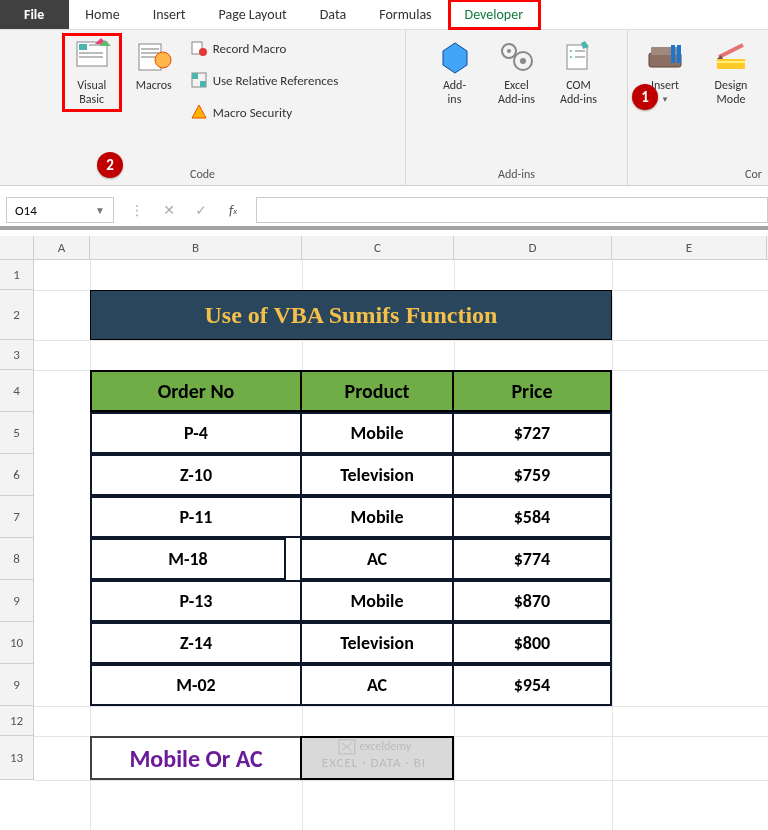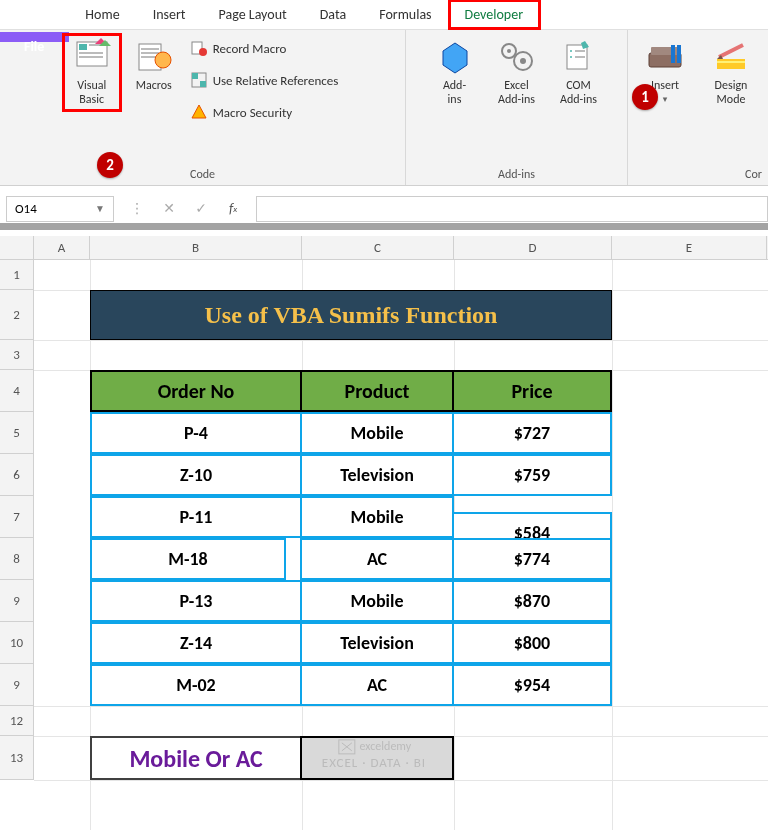--- a/index.html
+++ b/index.html
@@ -1,61 +1,61 @@
 <!DOCTYPE html>
 <html><head>
 <meta charset="utf-8">
 <style>
   * { box-sizing: border-box; margin: 0; padding: 0; font-family: "Segoe UI", Calibri, Arial, sans-serif; }
   body { background: #fff; width: 768px; height: 830px; overflow: hidden; position: relative; }
 
   
   .menu-tabs { display: flex; height: 30px; background: #fff; border-bottom: 1px solid #e0e0e0; align-items: stretch; }
   .menu-tab { padding: 6px 16px 4px; font-size: 14px; color: #333; cursor: pointer; border-right: 1px solid transparent; }
-  .menu-tab.file { background: #8b5cf6; color: #fff; font-weight: 700; padding: 6px 24px 4px; margin-top: 32px; }
+  .menu-tab.file { background: #404040; color: #fff; font-weight: 700; padding: 6px 24px 4px; }
   .menu-tab.active { color: #107c41; }
   .menu-tab.highlighted { outline: 3px solid #f00; outline-offset: -2px; }
 
   
   .ribbon { display: flex; height: 156px; background: #f3f3f3; border-bottom: 1px solid #d0d0d0; }
   .ribbon-group { display: flex; flex-direction: column; align-items: center; border-right: 1px solid #d8d8d8; padding: 4px 6px 0; }
   .ribbon-group-content { display: flex; flex: 1; align-items: flex-start; gap: 4px; }
   .ribbon-group-label { font-size: 12px; color: #555; margin-top: auto; padding-bottom: 4px; text-align: center; width: 100%; }
   .big-btn { display: flex; flex-direction: column; align-items: center; width: 58px; padding: 4px 2px; gap: 2px; font-size: 12px; color: #333; text-align: center; cursor: pointer; line-height: 1.2; }
   .big-btn .icon-box { width: 38px; height: 38px; display: flex; align-items: center; justify-content: center; }
   .sm-items { display: flex; flex-direction: column; gap: 12px; padding-top: 4px; }
   .sm-item { display: flex; align-items: center; gap: 6px; font-size: 13px; color: #333; cursor: pointer; white-space: nowrap; padding: 2px 4px; }
   .sm-item .sm-icon { width: 16px; height: 16px; display:flex; align-items:center; justify-content:center; }
   .highlight-box { outline: 3px solid #f00; outline-offset: -2px; }
 
   .callout { position: absolute; width: 26px; height: 26px; border-radius: 50%; background: #c00000; color: #fff; font-weight: bold; font-size: 15px; display: flex; align-items: center; justify-content: center; box-shadow: 0 1px 2px rgba(0,0,0,0.3); z-index: 10; }
 
   
-  .formula-row { display: flex; align-items: center; height: 36px; border-bottom: 7px solid #a3a3a3; margin-top: 8px; }
+  .formula-row { display: flex; align-items: center; height: 36px; border-bottom: 4px solid #a3a3a3; margin-top: 8px; }
   .name-box { width: 108px; height: 26px; border: 1px solid #ccc; margin-left: 6px; display: flex; align-items: center; padding: 0 8px; font-size: 13px; background: #fff; justify-content: space-between; }
   .name-box .dd { color: #777; font-size: 10px; }
   .fb-btns { display: flex; align-items: center; gap: 10px; margin: 0 12px; }
   .fb-btn { width: 22px; height: 22px; display:flex; align-items:center; justify-content:center; color:#aaa; font-size:14px; }
   .fb-input { flex:1; height:26px; border:1px solid #ccc; background:#fff; }
 
   
   .grid-area { position: absolute; top: 236px; left: 0; right: 0; bottom: 0; overflow: hidden; }
   .corner { position:absolute; left:0; top:0; width:34px; height:24px; background:#f3f3f3; border-right:1px solid #d0d0d0; border-bottom:1px solid #d0d0d0; }
   .col-headers { position:absolute; left:34px; top:0; right:0; height:24px; display:flex; background:#f3f3f3; border-bottom:1px solid #d0d0d0; }
   .col-h { border-right:1px solid #d0d0d0; display:flex; align-items:center; justify-content:center; font-size:13px; color:#555; }
   .row-headers { position:absolute; left:0; top:24px; width:34px; background:#f3f3f3; border-right:1px solid #d0d0d0; }
   .row-h { border-bottom:1px solid #d0d0d0; display:flex; align-items:center; justify-content:center; font-size:13px; color:#555; }
   .cells { position:absolute; left:34px; top:24px; right:0; bottom:0; }
   .gridline { position:absolute; background:#e5e5e5; }
 
   
   .content { position:absolute; }
   .title-box { background:#29465c; color:#f5c04a; font-family: Georgia, serif; font-weight:bold; font-size:24px; display:flex; align-items:center; justify-content:center; border:1px solid #000; }
   .hdr-cell { background:#70ad47; color:#000; font-weight:bold; font-size:20px; display:flex; align-items:center; justify-content:center; border:2px solid #000; }
-  .data-cell { background:#fff; font-size:18px; display:flex; align-items:center; justify-content:center; border:2px solid #0ea5e9; font-weight:bold; }
+  .data-cell { background:#fff; font-size:18px; display:flex; align-items:center; justify-content:center; border:2px solid #0f172a; font-weight:bold; }
   .filter-cell { border:2px solid #404040; color:#6a1b9a; font-weight:bold; font-size:24px; display:flex; align-items:center; justify-content:center; }
   .grey-cell { background:#d9d9d9; border:2px solid #000; position:relative; }
 
   .watermark { position:absolute; color:#bbb; font-size:12px; left:50%; top:50%; transform:translate(-50%,-50%); pointer-events:none; text-align:center; line-height:1.1; }
 
 </style>
 </head>
 <body>
 
 <div class="menu-tabs">
@@ -265,21 +265,21 @@
     <div class="content hdr-cell" style="left:418px; top:110px; width:160px; height:42px;">Price</div>
 
     <div class="content data-cell" style="left: 56px; top: 152px; width: 212px; height: 42px;">P-4</div>
       <div class="content data-cell" style="left: 266px; top: 152px; width: 154px; height: 42px;">Mobile</div>
       <div class="content data-cell" style="left: 418px; top: 152px; width: 160px; height: 42px;">$727</div>
       <div class="content data-cell" style="left: 56px; top: 194px; width: 212px; height: 42px;">Z-10</div>
       <div class="content data-cell" style="left: 266px; top: 194px; width: 154px; height: 42px;">Television</div>
       <div class="content data-cell" style="left: 418px; top: 194px; width: 160px; height: 42px;">$759</div>
       <div class="content data-cell" style="left: 56px; top: 236px; width: 212px; height: 42px;">P-11</div>
       <div class="content data-cell" style="left: 266px; top: 236px; width: 154px; height: 42px;">Mobile</div>
-      <div class="content data-cell" style="left: 418px; top: 252px; width: 160px; height: 42px;">$584</div>
+      <div class="content data-cell" style="left: 418px; top: 236px; width: 160px; height: 42px;">$584</div>
       <div class="content data-cell" style="left: 56px; top: 278px; width: 196px; height: 42px;">M-18</div>
       <div class="content data-cell" style="left: 266px; top: 278px; width: 154px; height: 42px;">AC</div>
       <div class="content data-cell" style="left: 418px; top: 278px; width: 160px; height: 42px;">$774</div>
       <div class="content data-cell" style="left: 56px; top: 320px; width: 212px; height: 42px;">P-13</div>
       <div class="content data-cell" style="left: 266px; top: 320px; width: 154px; height: 42px;">Mobile</div>
       <div class="content data-cell" style="left: 418px; top: 320px; width: 160px; height: 42px;">$870</div>
       <div class="content data-cell" style="left: 56px; top: 362px; width: 212px; height: 42px;">Z-14</div>
       <div class="content data-cell" style="left: 266px; top: 362px; width: 154px; height: 42px;">Television</div>
       <div class="content data-cell" style="left: 418px; top: 362px; width: 160px; height: 42px;">$800</div>
       <div class="content data-cell" style="left: 56px; top: 404px; width: 212px; height: 42px;">M-02</div>

